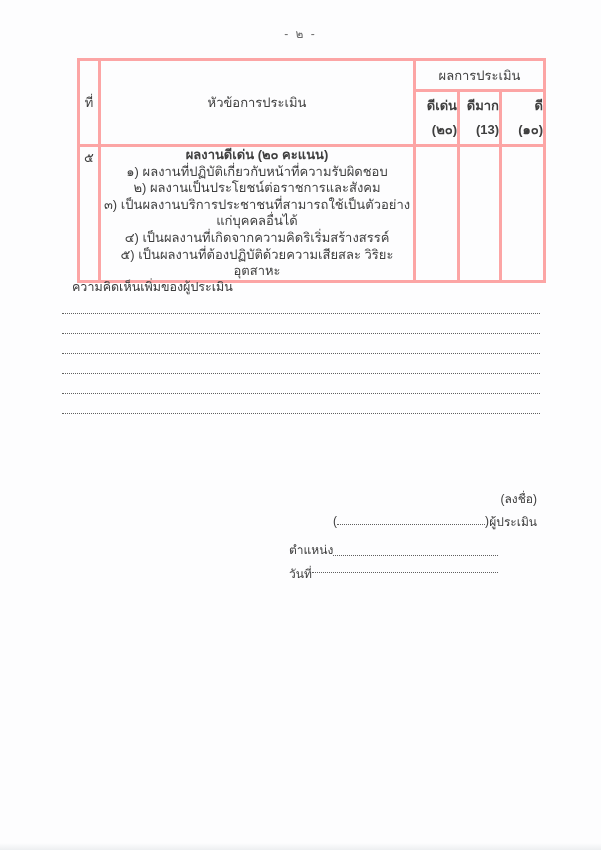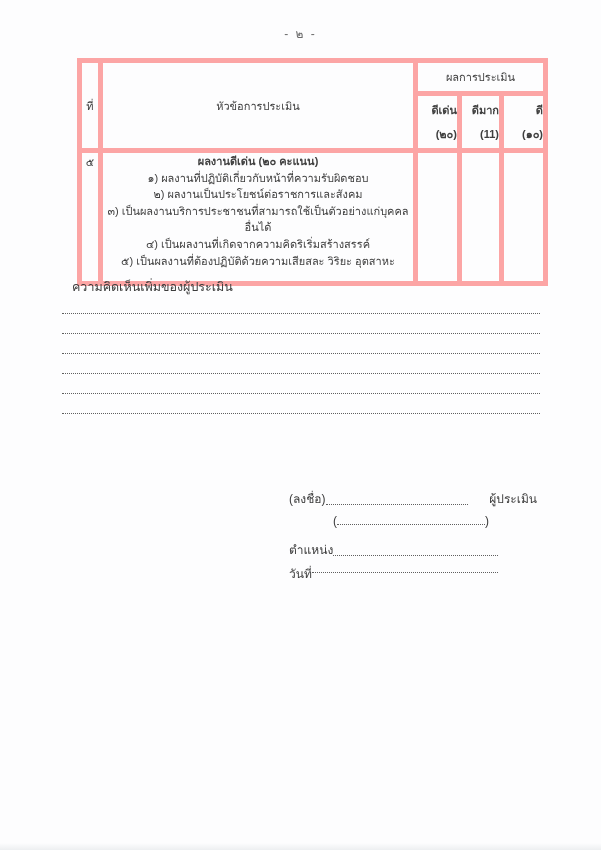--- a/index.html
+++ b/index.html
@@ -12,21 +12,21 @@
   .page-number {
     position:absolute; top:24px; left:0; width:100%;
     text-align:center; font-size:12px; color:#6a6a6a; letter-spacing:2px;
   }
   
   .eval-table {
     position:absolute; left:77px; top:58px; width:466px;
     border-collapse:collapse; table-layout:fixed;
   }
   .eval-table td {
-    border:5px solid #fca5a5; font-size:11px; color:#3f3f3f;
+    border:3px solid #fca5a5; font-size:13px; color:#3f3f3f;
     padding:0; vertical-align:middle;
   }
   .h-no    { text-align:center; }
   .h-topic { text-align:center;margin-left:24px; }
   .h-group { height:28px; text-align:center; }
   .h-res   { height:52px; text-align:right; vertical-align:middle;font-weight:bold; }
   .h-res .res-line { height:24px; line-height:24px; }
   .body-row td { vertical-align:top; }
   .b-no  { text-align:center; padding-top:5px; height:128px; }
   .b-topic { padding:4px 6px 0 5px;text-align:center; }
@@ -35,21 +35,21 @@
   
   .comments-heading {
     position:absolute; left:72px; top:277px;
     font-size:12.5px; font-weight:normal; color:#3b3b3b;
   }
   .comment-lines { position:absolute; left:62px; top:294px; width:478px; }
   .comment-line  { height:19px; border-bottom:1.5px dotted #5f5f5f; }
   
   .sig-row { position:absolute; display:flex; font-size:12px; color:#3b3b3b; align-items:flex-end; }
   .sig-row .leader { flex:1; border-bottom:1.5px dotted #5f5f5f; margin-bottom:3px; }
-  .sig-row1 { left:289px; top:489px; width:248px; }
+  .sig-row1 { left:289px; top:489px; width:248px;flex-direction:column; }
   .sig-row1 .suffix { margin-left:21px; white-space:nowrap; }
   .sig-row2 { left:333px; top:514px; width:156px; }
   .sig-row3 { left:289px; top:540px; width:209px; }
   .sig-row4 { left:289px; top:564px; width:209px;align-items:center; }
   .page-bottom-edge {
     position:absolute; left:0; right:0; bottom:0; height:7px;
     background:linear-gradient(#fdfdfe, #edeff1);
   }
 </style>
 </head>
@@ -73,21 +73,21 @@
         <td rowspan="2" class="h-topic">หัวข้อการประเมิน</td>
         <td colspan="3" class="h-group">ผลการประเมิน</td>
       </tr>
       <tr>
         <td class="h-res">
           <div class="res-line">ดีเด่น</div>
           <div class="res-line">(๒๐)</div>
         </td>
         <td class="h-res">
           <div class="res-line">ดีมาก</div>
-          <div class="res-line">(11)</div>
+          <div class="res-line">(13)</div>
         </td>
         <td class="h-res">
           <div class="res-line">ดี</div>
           <div class="res-line">(๑๐)</div>
         </td>
       </tr>
       <tr class="body-row">
         <td class="b-no">๕</td>
         <td class="b-topic">
           <div class="row-title">ผลงานดีเด่น (๒๐ คะแนน)</div>

